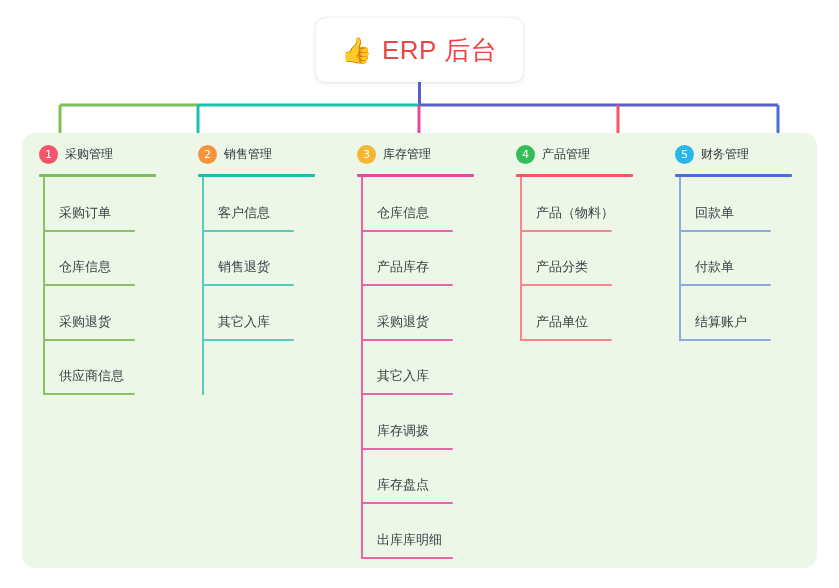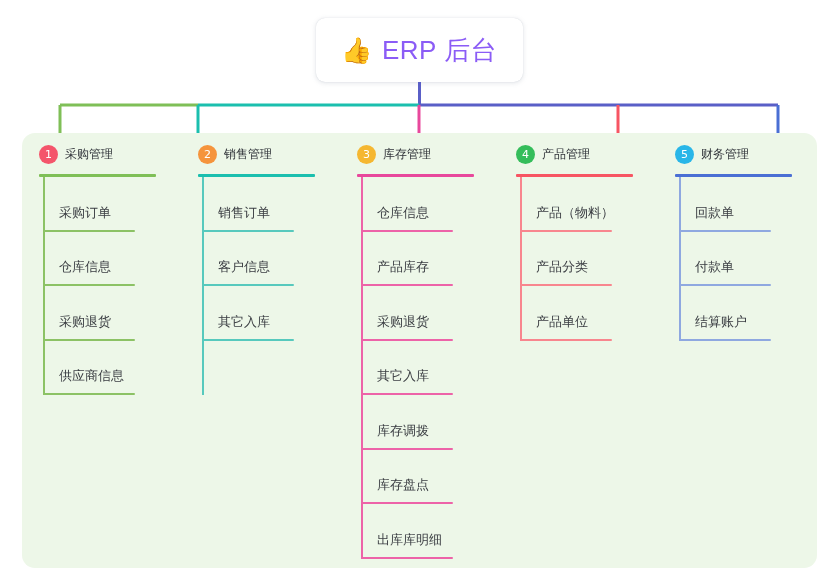--- a/index.html
+++ b/index.html
@@ -36,21 +36,21 @@
     gap: 9px;
     box-sizing: border-box;
   }
   .title-emoji {
     font-size: 25px;
     line-height: 1;
     display: inline-block;
   }
   .title-text {
     font-size: 26px;
-    color: #8b5cf6;
+    color: #ef4444;
     letter-spacing: 0.5px;
     white-space: nowrap;
   }
 
   
   #connectors {
     position: absolute;
     left: 0;
     top: 0;
     width: 839px;
@@ -204,28 +204,28 @@
       </div>
       <div class="column">
         <div class="col-header">
           <span class="badge" style="background: rgb(245, 148, 60);">2</span>
           <span class="col-title">销售管理</span>
         </div>
         <div class="col-rule" style="background: rgb(27, 191, 174);"></div>
         <div class="spine" style="background: rgb(87, 201, 189); height: 218px;"></div>
         <div class="items">
           <div class="item">
-            <span class="item-label">销售订单</span>
-            <div class="item-rule" style="background: rgb(87, 201, 189);"></div>
-          </div>
-          <div class="item">
             <span class="item-label">客户信息</span>
             <div class="item-rule" style="background: rgb(87, 201, 189);"></div>
           </div>
           <div class="item">
+            <span class="item-label">销售退货</span>
+            <div class="item-rule" style="background: rgb(87, 201, 189);"></div>
+          </div>
+          <div class="item">
             <span class="item-label">其它入库</span>
             <div class="item-rule" style="background: rgb(87, 201, 189);"></div>
           </div>
         </div>
       </div>
       <div class="column">
         <div class="col-header">
           <span class="badge" style="background: rgb(245, 183, 49);">3</span>
           <span class="col-title">库存管理</span>
         </div>

